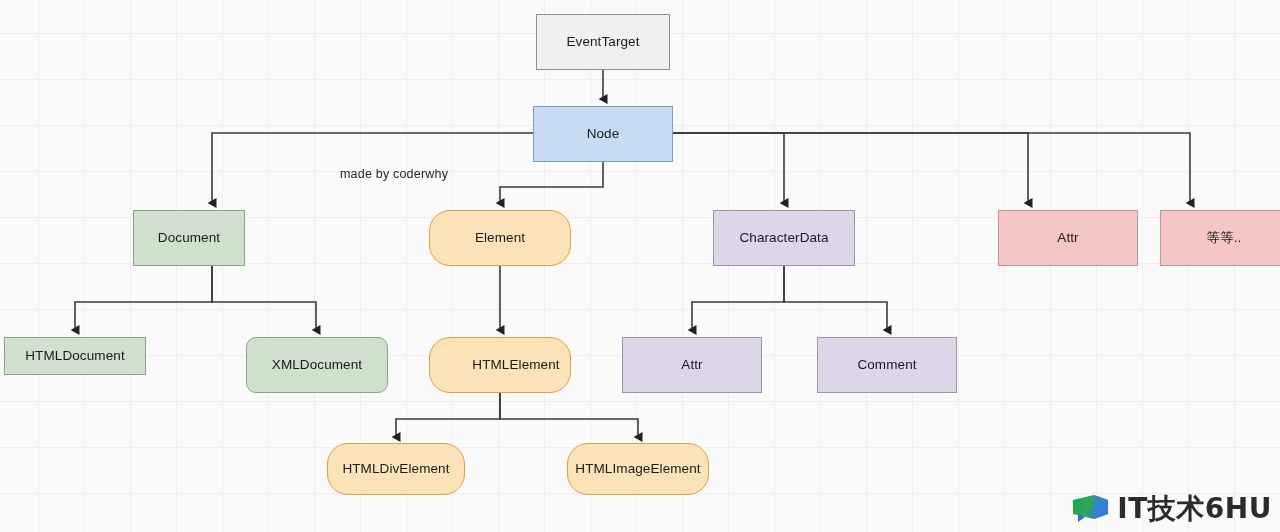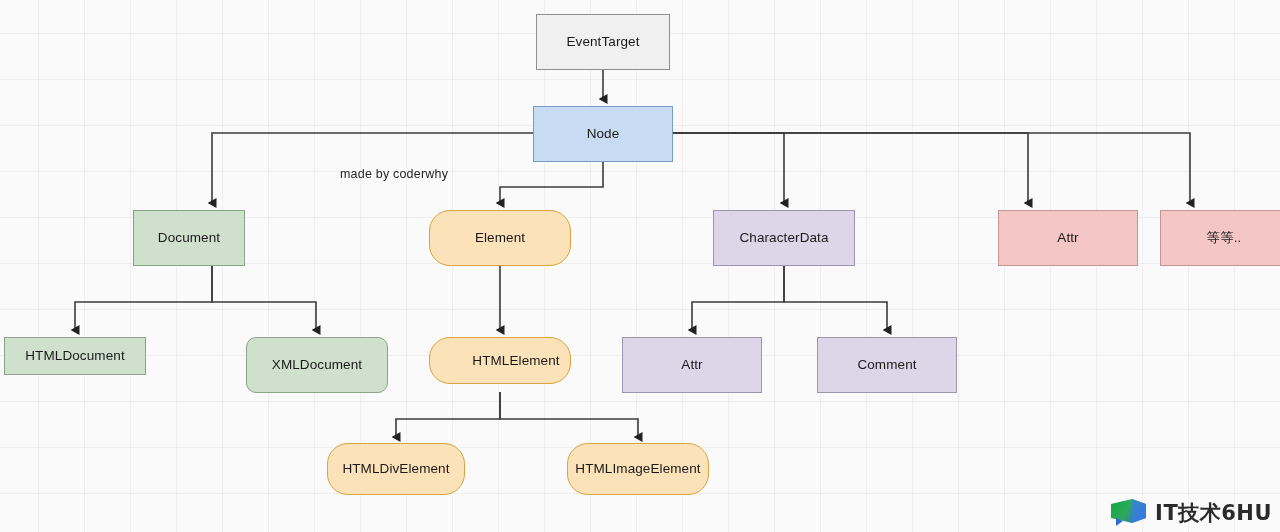--- a/index.html
+++ b/index.html
@@ -64,21 +64,21 @@
     display: flex;
     align-items: center;
     gap: 7px;
   }
   #wm-logo {
     width: 38px;
     height: 30px;
     flex: none;
   }
   #wm-text {
-    font-size: 21px;
+    font-size: 28px;
     font-weight: 600;
     color: #2b2b2b;
     letter-spacing: 0.5px;
     font-family: "DejaVu Sans", "Liberation Sans", sans-serif;
   }
 </style>
 </head>
 <body>
 
 <div id="canvas">
@@ -142,21 +142,21 @@
   <div class="node n-pink" style="left:1120px; top:210px; width:128px; height:56px;">
     <span>等等..</span>
   </div>
 
   <div class="node n-green" style="left:4px; top:337px; width:142px; height:38px;">
     <span>HTMLDocument</span>
   </div>
   <div class="node n-green" style="left:246px; top:337px; width:142px; height:56px;border-radius:10px;">
     <span>XMLDocument</span>
   </div>
-  <div class="node n-orange" style="left:429px; top:337px; width:142px; height:47px;padding-left:32px;">
+  <div class="node n-orange" style="left:429px; top:337px; width:142px; height:56px;padding-left:32px;">
     <span>HTMLElement</span>
   </div>
   <div class="node n-purple" style="left:622px; top:337px; width:140px; height:56px;">
     <span>Attr</span>
   </div>
   <div class="node n-purple" style="left:817px; top:337px; width:140px; height:56px;">
     <span>Comment</span>
   </div>
 
   <div class="node n-orange" style="left:327px; top:443px; width:138px; height:52px;">

